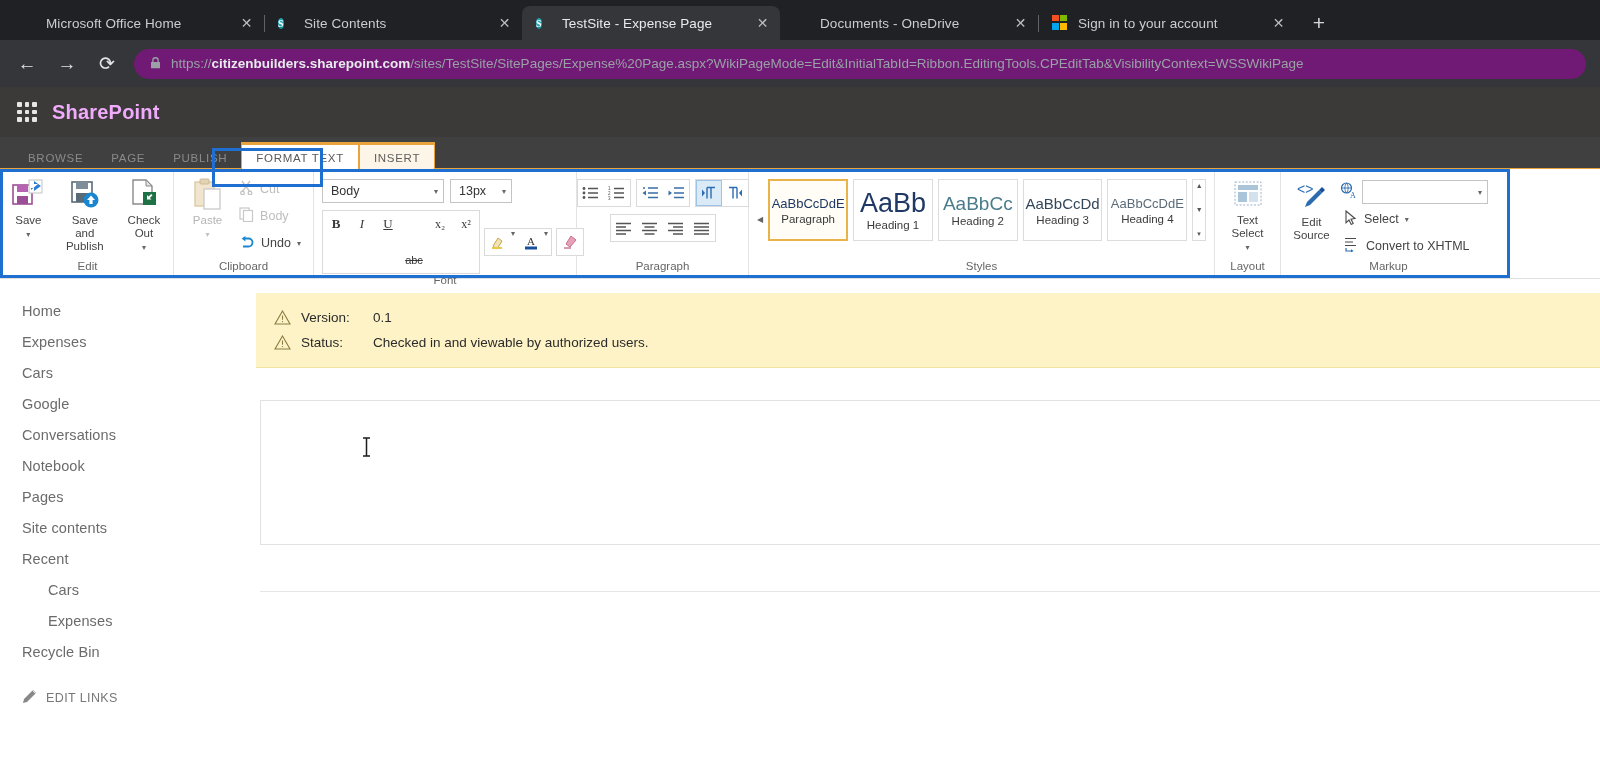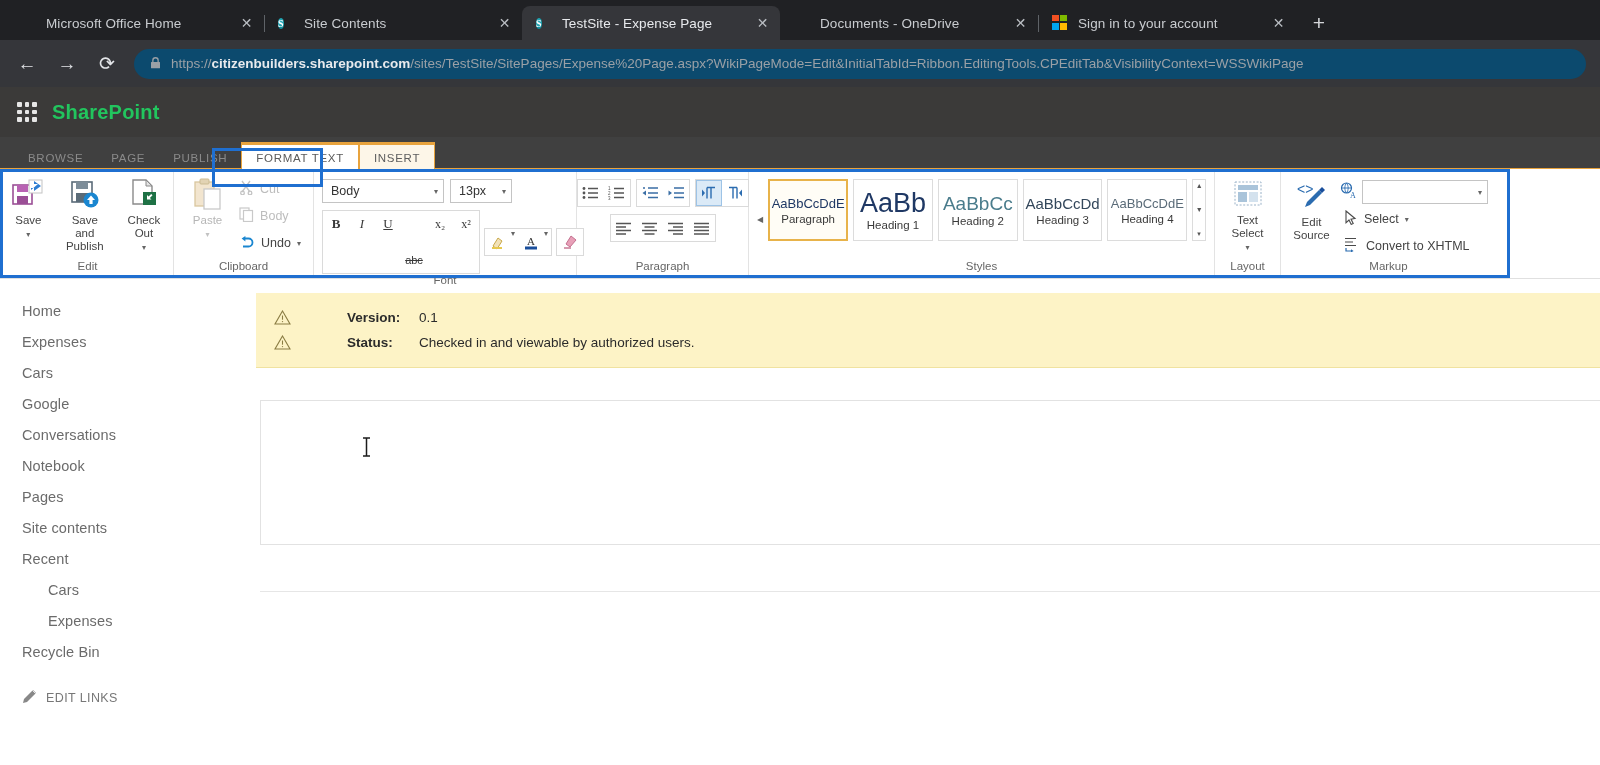--- a/index.html
+++ b/index.html
@@ -61,39 +61,39 @@
   .fi-ms i:nth-child(3) { background: #00a4ef; }
   .fi-ms i:nth-child(4) { background: #ffb900; }
 
   .browser-toolbar {
     height: 47px; background: #35363a; display: flex; align-items: center;
     padding: 0 14px; gap: 14px;
   }
   .navbtn { width: 26px; height: 26px; color: #e3e5e8; font-size: 19px;
     display: flex; align-items: center; justify-content: center; }
   .omnibox {
-    flex: 1 1 auto; height: 30px; background: #0c4a6e; border-radius: 15px;
+    flex: 1 1 auto; height: 30px; background: #701a75; border-radius: 15px;
     display: flex; align-items: center; padding: 0 16px; gap: 10px;
     color: #9aa0a6; font-size: 13.5px; overflow: hidden;
   }
   .lock { font-size: 11px; color: #9aa0a6; }
   .url { white-space: nowrap; overflow: hidden; text-overflow: ellipsis; }
   .url .scheme { color: #9aa0a6; }
   .url .host { color: #e8eaed; font-weight: bold; }
   .url .path { color: #9aa0a6; }
 
   
   .suitebar {
     height: 50px; background: #3b3a39; display: flex; align-items: center;
     padding-left: 16px; gap: 14px;
   }
   .waffle { width: 22px; height: 22px; display: grid;
     grid-template: repeat(3,1fr)/repeat(3,1fr); gap: 3px; padding: 1px; }
   .waffle i { background: #e6e6e6; border-radius: 1px; }
-  .suitebrand { color: #22c55e; font-size: 20px; font-weight: bold; letter-spacing: .2px; }
+  .suitebrand { color: #f0abfc; font-size: 20px; font-weight: bold; letter-spacing: .2px; }
 
   
   .ribbon-wrap { position: relative; background: #fff; }
   .ribbon-tabs {
     height: 32px; background: #404040; display: flex; align-items: flex-end;
     padding-left: 14px; border-bottom: 1px solid #e8a33d;
   }
   .rtab {
     padding: 0 14px; height: 28px; line-height: 28px; font-size: 11.5px;
     letter-spacing: .7px; color: #666; position: relative; top: 4px;
@@ -196,21 +196,21 @@
     display: flex; align-items: center; gap: 9px; margin-top: 22px;
     font-size: 12.5px; color: #777; letter-spacing: .4px;
   }
 
   .content { flex: 1 1 auto; padding-top: 14px; padding-right: 0; }
   .notice {
     background: #fdf3c6; border-bottom: 1px solid #f0e2a0;
     padding: 12px 0 12px 18px;
   }
   .notice-row { display: flex; align-items: center; gap: 10px; height: 25px; }
-  .notice-label { font-size: 13.5px; color: #2b2b2b; font-weight: bold; min-width: 62px; margin-left: 46px; }
+  .notice-label { font-size: 13.5px; color: #2b2b2b; font-weight: normal; min-width: 62px; }
   .notice-val { font-size: 13.5px; color: #2b2b2b; }
   .warn-tri { width: 17px; height: 15px; position: relative; flex: 0 0 17px; }
   .warn-tri svg { display: block; }
 
   .editcanvas {
     margin: 32px 0 0 4px; height: 145px; background: #fff;
     border: 1px solid #e2e2e2; border-right: none; position: relative;
   }
   .ibeam { position: absolute; left: 100px; top: 36px; color: #222; }
 

